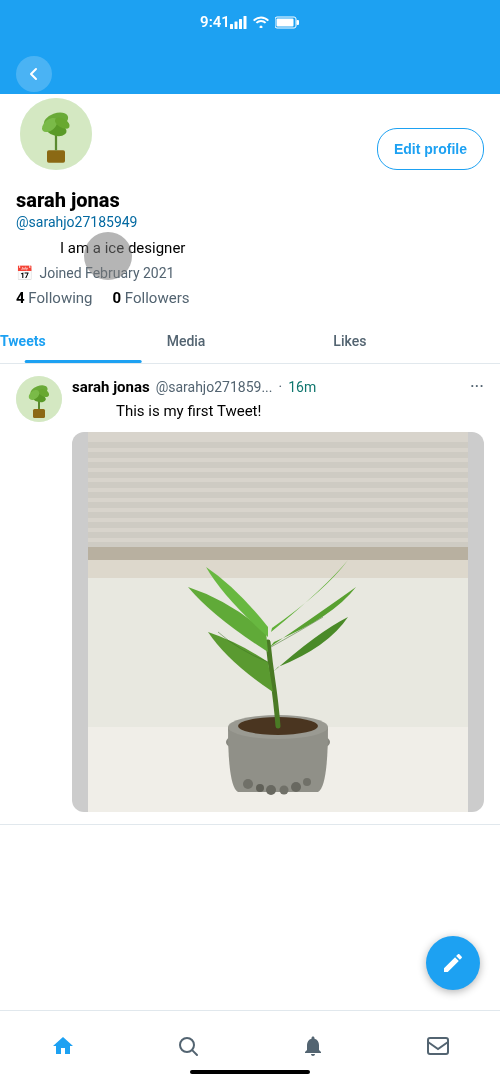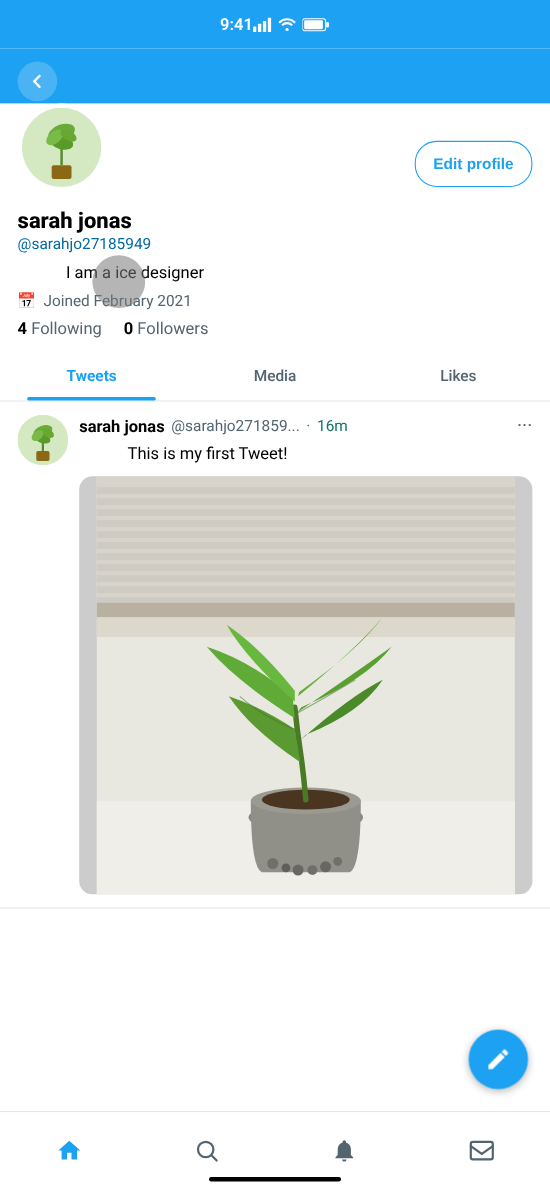--- a/index.html
+++ b/index.html
@@ -132,21 +132,21 @@
     }
 
     
     .tabs {
       display: flex;
       border-bottom: 1px solid #e1e8ed;
       margin-top: 12px;
     }
     .tab {
       flex: 1;
-      text-align: center;
+      text-align: left;
       padding: 14px 0;
       font-size: 14px;
       color: #536471;
       cursor: pointer;
       position: relative;
       font-weight: 500;
     }
     .tab.active {
       color: #1da1f2;
       font-weight: 700;

